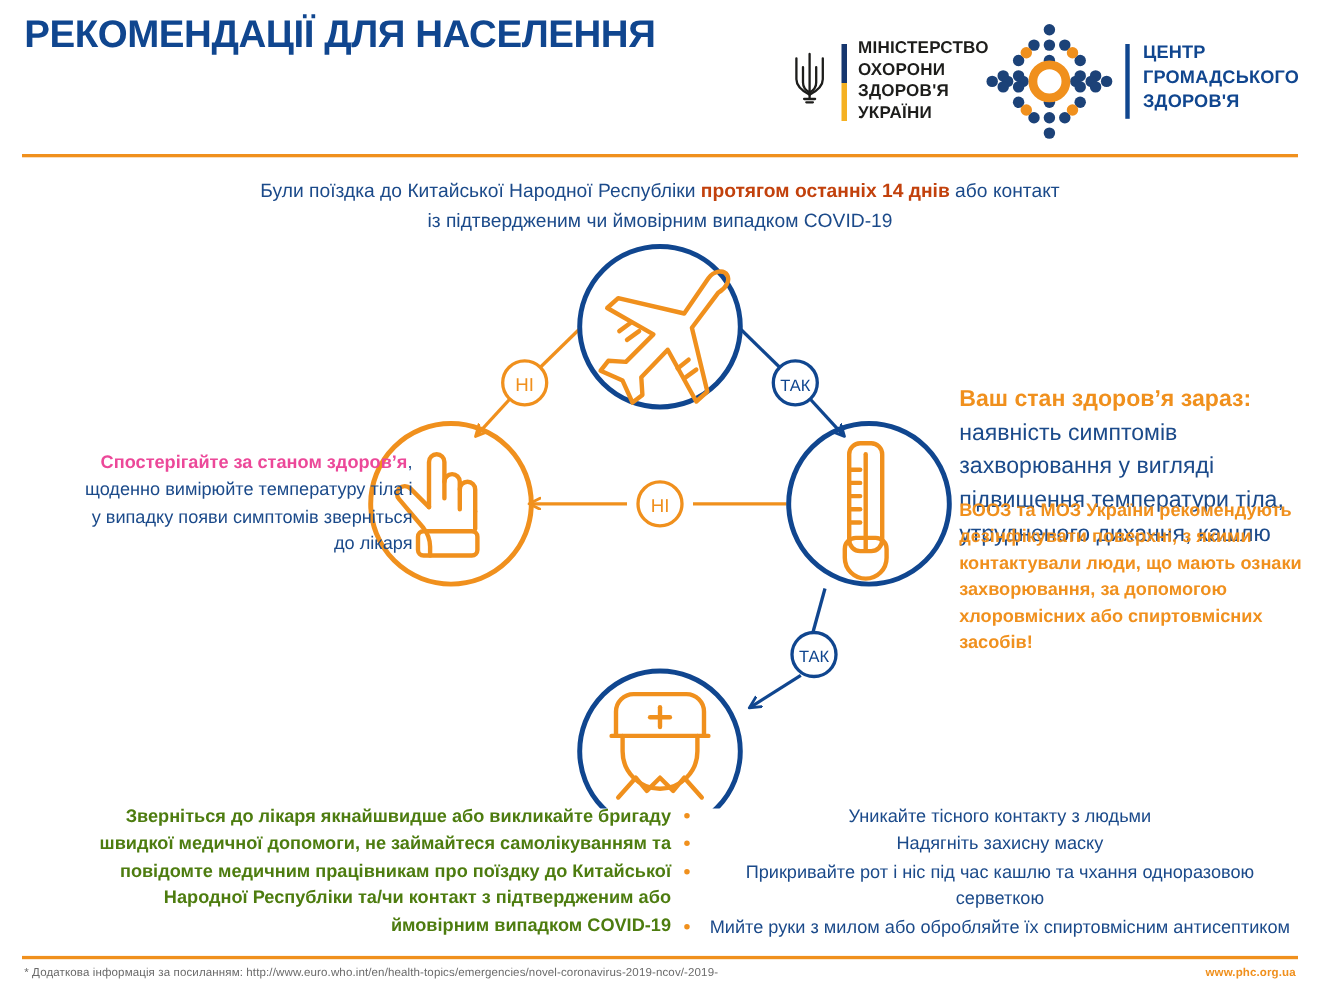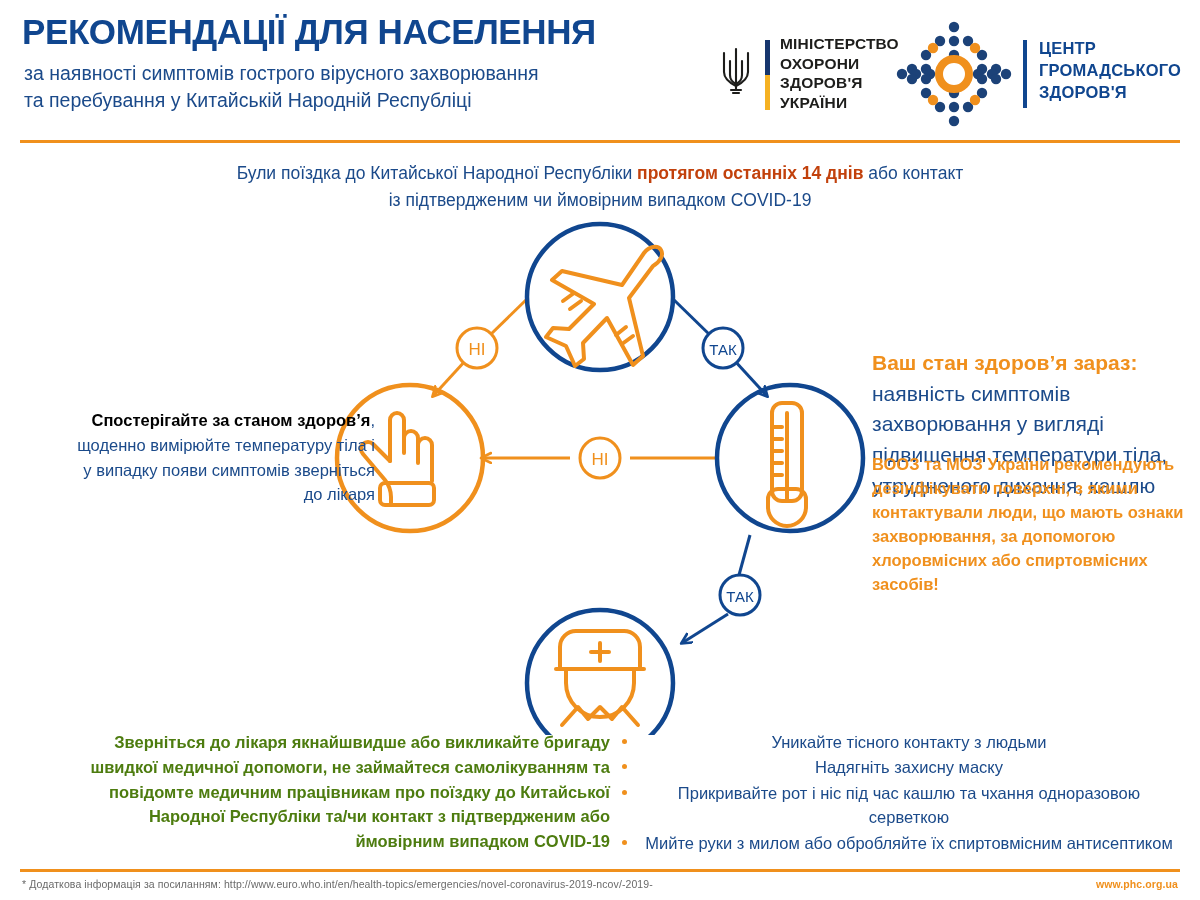--- a/index.html
+++ b/index.html
@@ -51,21 +51,21 @@
 
   
   #diagram{position:absolute;left:330px;top:215px;width:540px;height:520px;}
   #diagram svg{display:block;}
 
   
   #left-note{
     position:absolute;left:70px;top:408px;width:305px;text-align:right;
     font-size:16.5px;line-height:1.5;color:#1b4a8a;
   }
-  #left-note b{color:#000000;font-weight:700;}
+  #left-note b{color:#ec4899;font-weight:700;}
 
   #right-note-1{
     position:absolute;left:872px;top:348px;width:320px;
     font-size:21px;line-height:1.46;color:#1b4a8a;
   }
   #right-note-1 b{color:#f0901d;font-weight:700;}
   #right-note-2{
     position:absolute;left:872px;top:452px;width:320px;
     font-size:16.5px;line-height:1.46;color:#f0901d;font-weight:700;
   }
@@ -94,24 +94,20 @@
 </style>
 </head>
 <body>
 
 <div class="page">
 
   <div id="header">
 
     <div id="main-title">РЕКОМЕНДАЦІЇ ДЛЯ НАСЕЛЕННЯ</div>
 
-    <div id="subtitle">
-      <div>за наявності симптомів гострого вірусного захворювання</div>
-      <div>та перебування у Китайській Народній Республіці</div>
-    </div>
 
     <div id="moz-logo">
       <svg id="trident" viewBox="0 0 36 52">
         <g fill="none" stroke="#1d1d1b" stroke-width="2.1" stroke-linecap="round">
           <path d="M18 5 L18 45"></path>
           <path d="M6 9 L6 28 C6 34 10 38 18 42"></path>
           <path d="M30 9 L30 28 C30 34 26 38 18 42"></path>
           <path d="M12 17 L12 31 C12 35 14 38 18 40"></path>
           <path d="M24 17 L24 31 C24 35 22 38 18 40"></path>
           <path d="M13 46 L23 46"></path>

